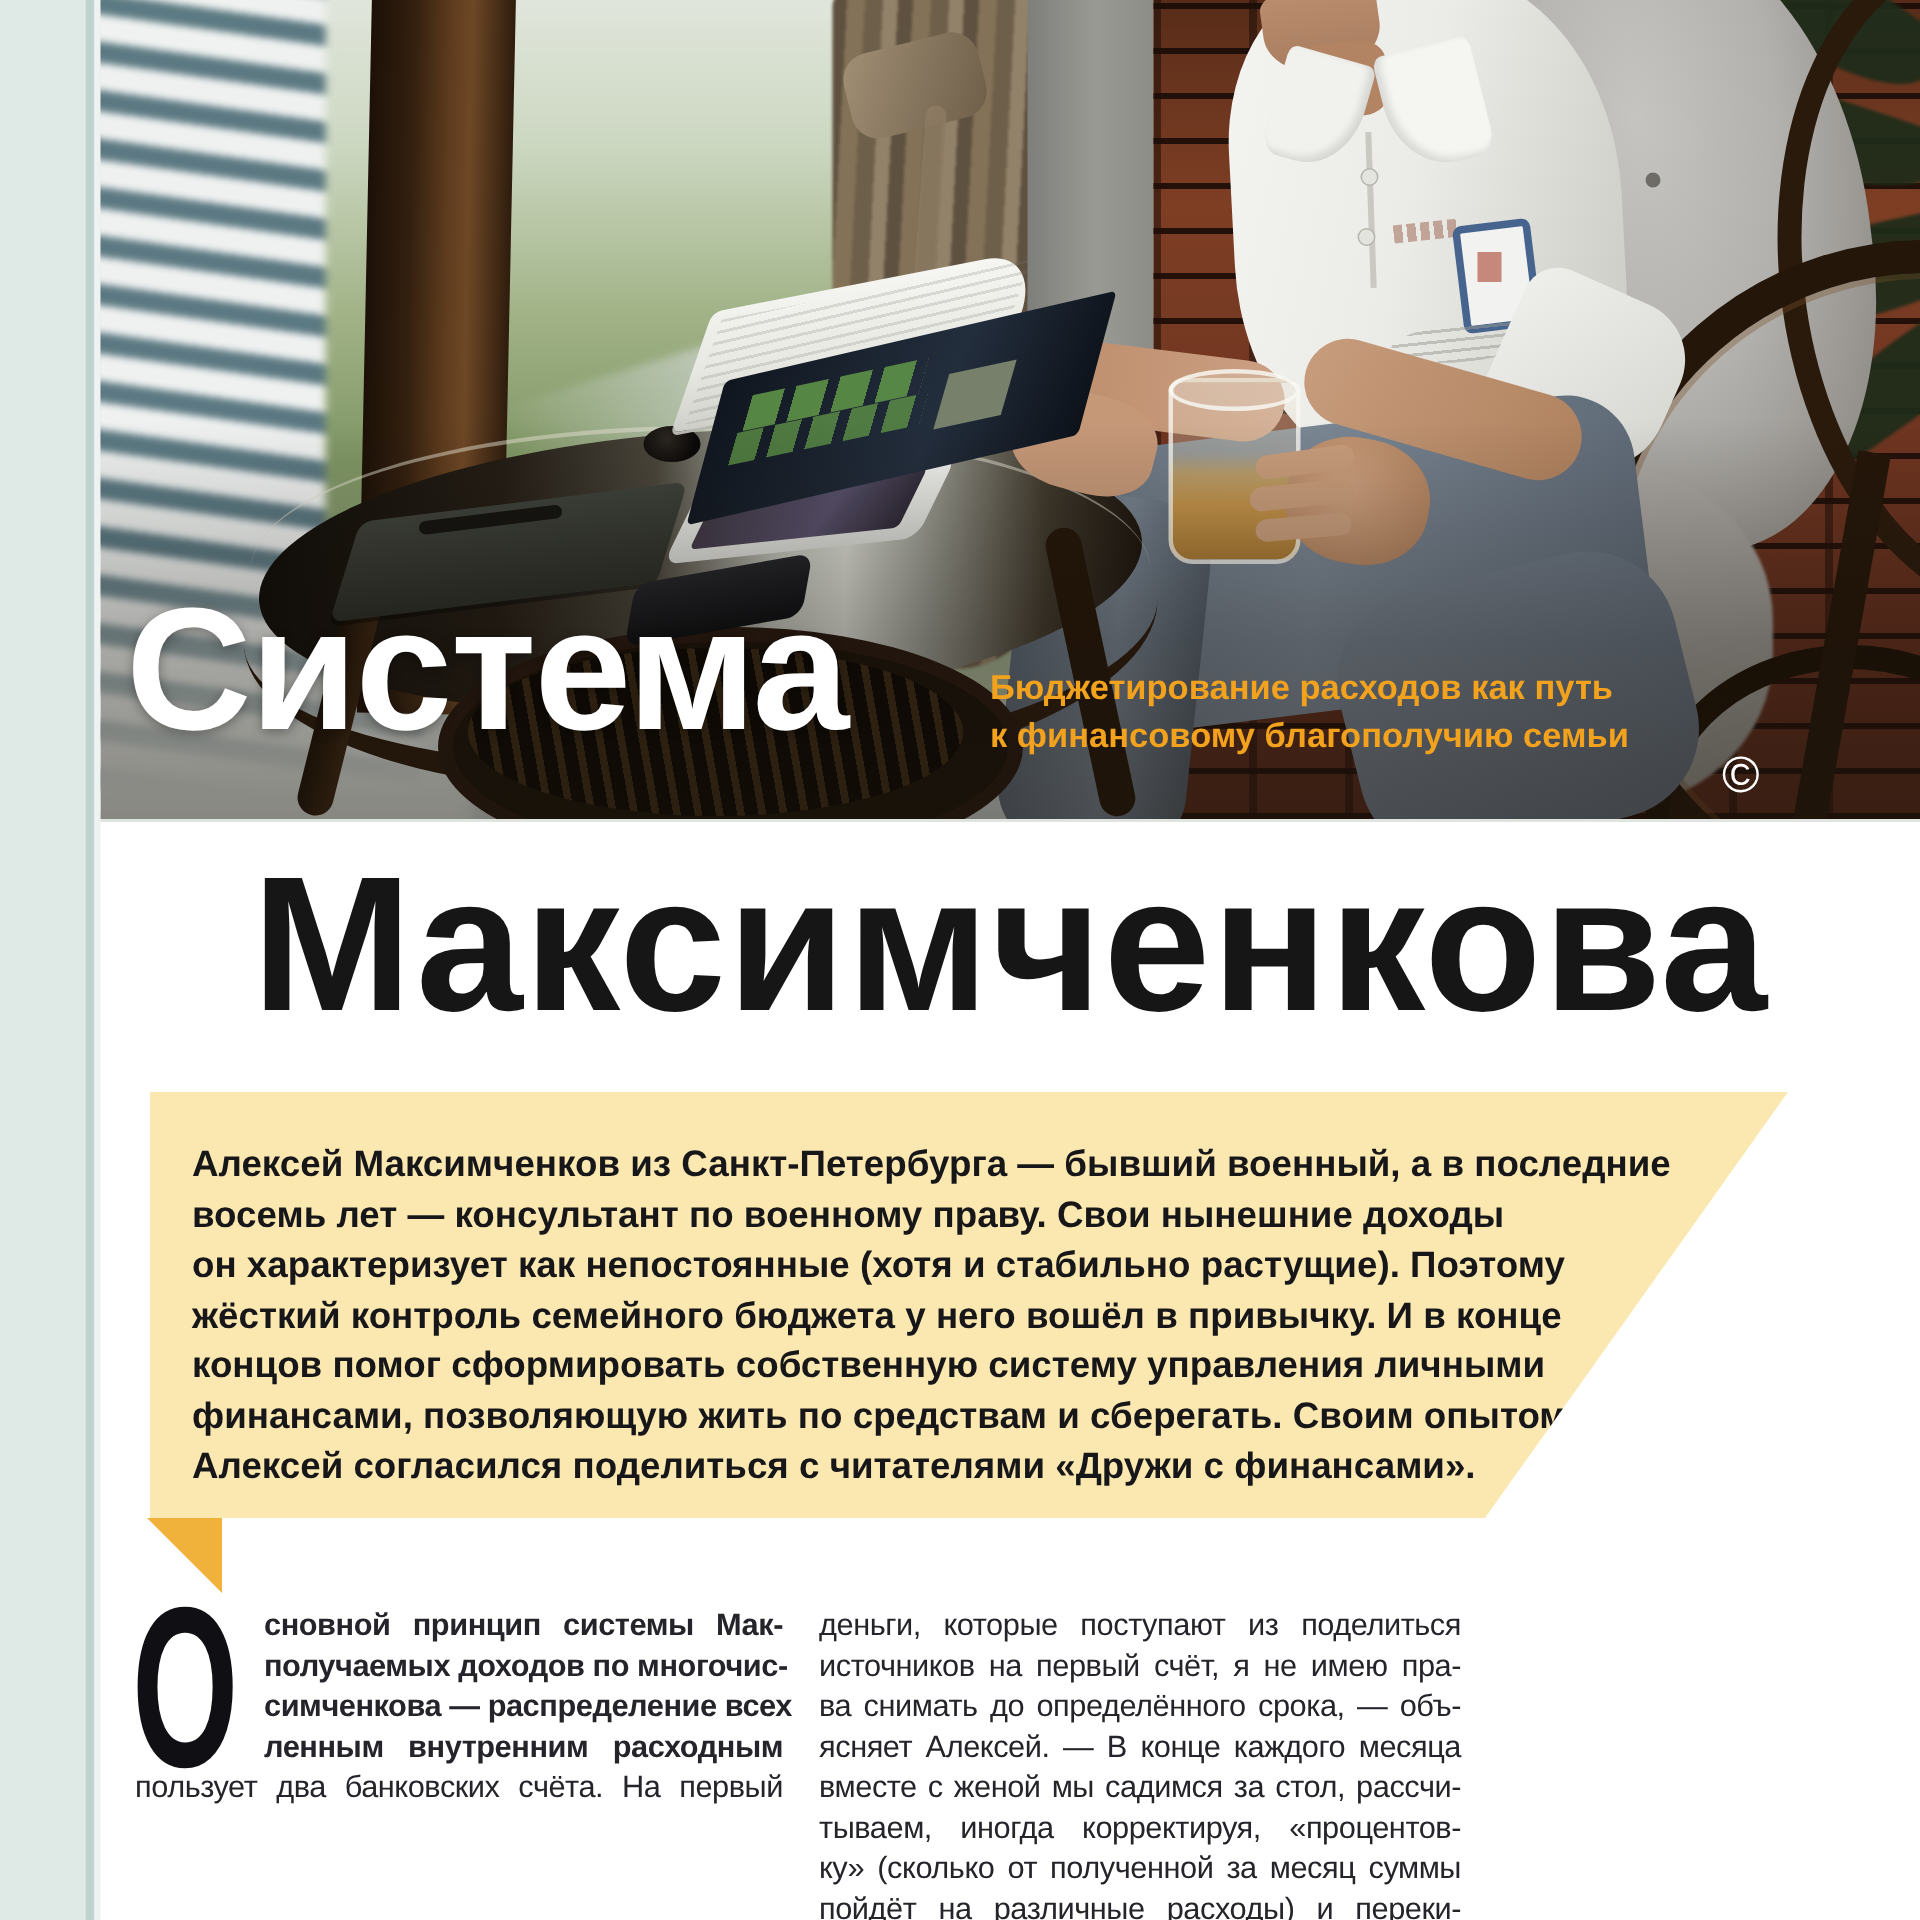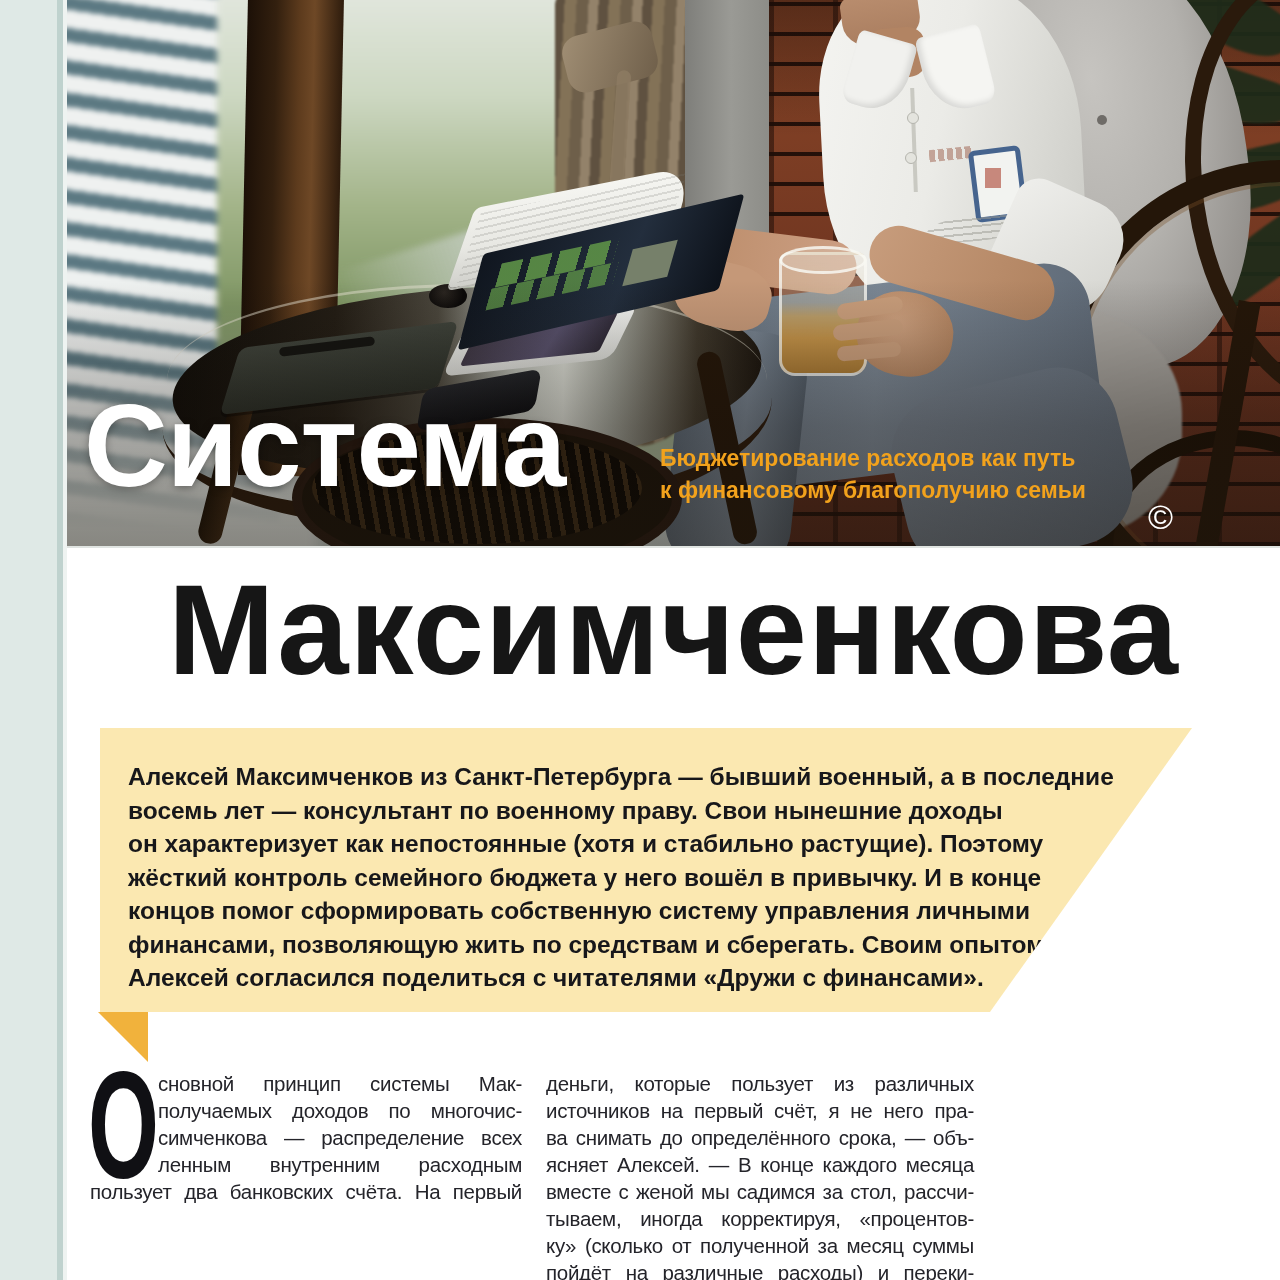--- a/index.html
+++ b/index.html
@@ -146,21 +146,21 @@
   #callout-tail{left:98px;top:1012px;width:50px;height:50px;background:#f1b23c;clip-path:polygon(0 0,100% 0,100% 100%);}
 
   
   #dropcap{left:88px;top:1049px;font-size:152px;line-height:1;font-weight:bold;color:#101014;
     transform:scaleX(.6);transform-origin:left top;}
   .col{top:1070px;position:absolute;}
   #col-left{left:90px;width:432px;}
   #col-right{left:546px;width:428px;}
   .bodyline{font-size:20.5px;line-height:27px;letter-spacing:-0.3px;color:#24242a;
     text-align:justify;text-align-last:justify;white-space:nowrap;overflow:visible;}
-  #col-left .bodyline:nth-child(-n+4){margin-left:68px;}
+  #col-left .bodyline:nth-child(-n+4){margin-left:86px;font-weight:bold;}
 </style>
 </head>
 <body>
 
 <div class="abs" id="rail"></div>
 <div class="abs" id="rail-line"></div>
 <div class="abs" id="rail-gap"></div>
 
 <div class="abs" id="photo">
   <div class="abs ph-sky"></div>
@@ -254,21 +254,21 @@
 <div class="col" id="col-left">
 
 <div class="bodyline">сновной принцип системы Мак-</div>
     <div class="bodyline">получаемых доходов по многочис-</div>
     <div class="bodyline">симченкова — распределение всех</div>
     <div class="bodyline">ленным внутренним расходным</div>
     <div class="bodyline">пользует два банковских счёта. На первый</div>
   </div>
 <div class="col" id="col-right">
 
-<div class="bodyline">деньги, которые пользует из различных</div>
-    <div class="bodyline">источников на первый счёт, я не него пра-</div>
+<div class="bodyline">деньги, которые поступают из поделиться</div>
+    <div class="bodyline">источников на первый счёт, я не имею пра-</div>
     <div class="bodyline">ва снимать до определённого срока, — объ-</div>
     <div class="bodyline">ясняет Алексей. — В конце каждого месяца</div>
     <div class="bodyline">вместе с женой мы садимся за стол, рассчи-</div>
     <div class="bodyline">тываем, иногда корректируя, «процентов-</div>
     <div class="bodyline">ку» (сколько от полученной за месяц суммы</div>
     <div class="bodyline">пойдёт на различные расходы) и переки-</div>
   </div>
 
 </body></html>

